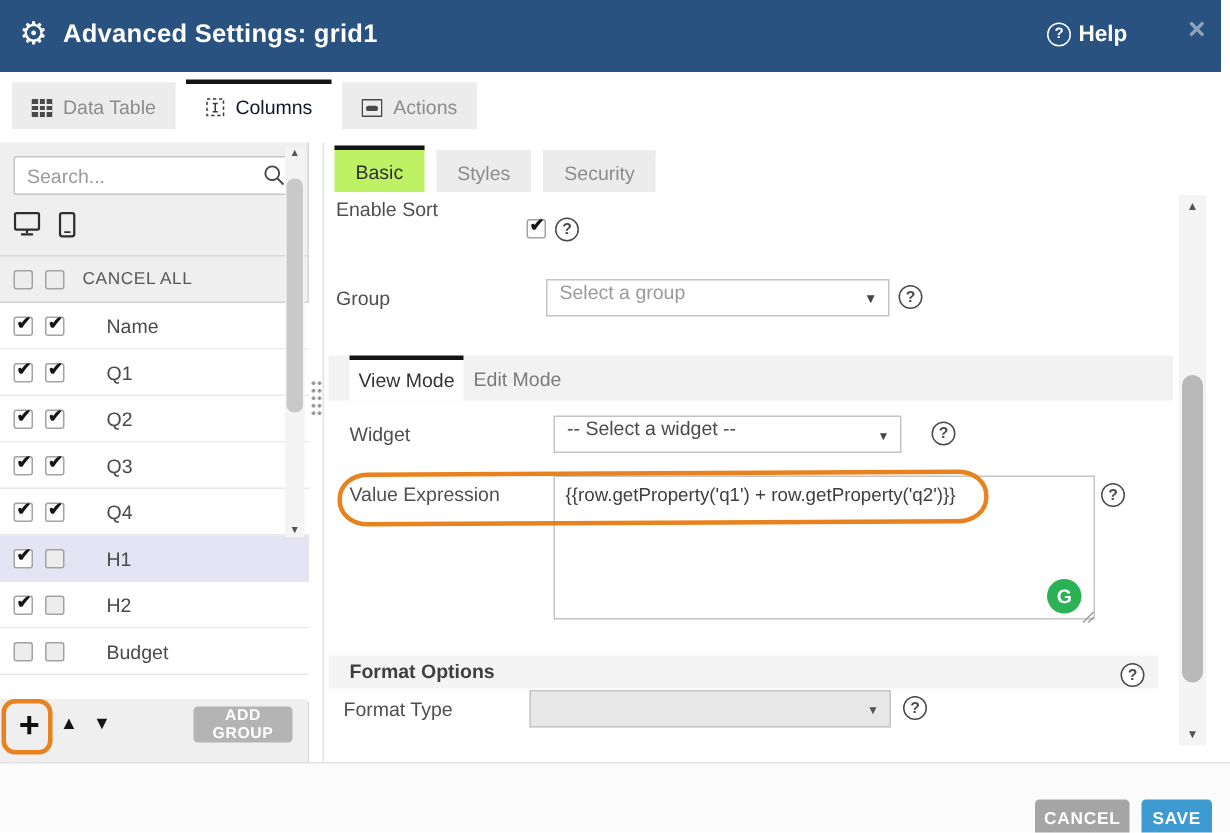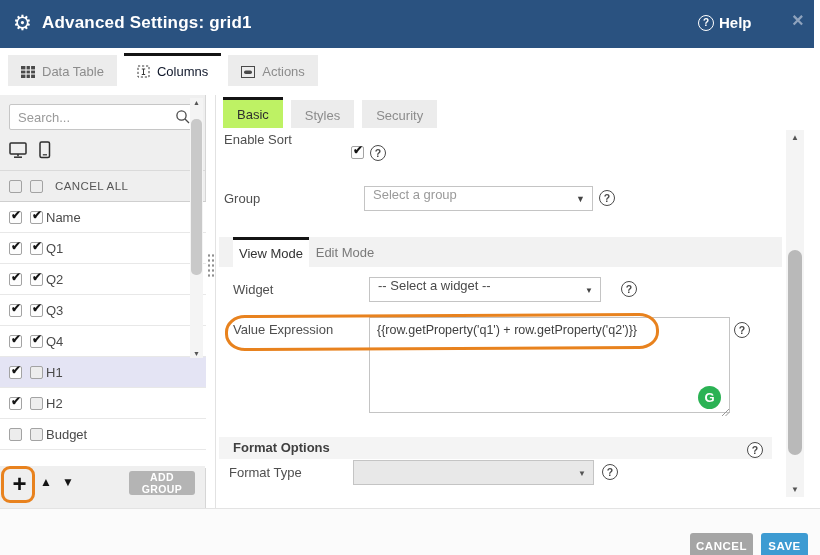--- a/index.html
+++ b/index.html
@@ -33,21 +33,21 @@
 
   .cb { position:relative; width:13px; height:13px; border:1px solid #a3a3a3; border-radius:2px; background:#ededed; display:inline-block; flex:0 0 13px; cursor:pointer; }
   .cb + .cb { margin-left:8px; }
   .cb i { display:none; }
   .cb.checked { background:#fdfdfd; }
   .cb.checked i { display:block; position:absolute; left:1px; top:-4px; font-style:normal; font-size:12px; font-weight:bold; color:#141414; }
 
   .col-list { position:absolute; left:0; top:106px; width:206px; height:267px; background:#fff; border-top:1px solid #cfcfcf; overflow:hidden; }
   .list-row { height:31px; display:flex; align-items:center; padding-left:9px; border-bottom:1px solid #e8e8e8; background:#fff; cursor:pointer; }
   .list-row.selected { background:var(--selected-row-bg,#e4e4f4); }
-  .row-label { font-size:13px; color:#4a4a4a; margin-left:3px; }
+  .row-label { font-size:13px; color:#4a4a4a; margin-left:28px; }
 
   .list-scrollbar { position:absolute; right:2px; top:3px; width:13px; height:260px; background:#f4f4f4; }
   .list-scrollbar .sb-up { position:absolute; top:1px; left:0; width:13px; text-align:center; font-size:7px; color:#555; cursor:pointer; }
   .list-scrollbar .sb-down { position:absolute; bottom:1px; left:0; width:13px; text-align:center; font-size:7px; color:#555; cursor:pointer; }
   .list-scrollbar .sb-thumb { position:absolute; left:1px; top:21px; width:11px; height:156px; background:#c9c9c9; border-radius:5px; cursor:pointer; }
 
   .side-toolbar { position:absolute; left:0; top:371px; width:100%; height:42px; background:#efefef; }
   .plus-btn { position:absolute; left:7px; top:4px; width:25px; height:28px; background:transparent; border:none; font-size:24px; font-weight:bold; color:#111; line-height:26px; text-align:center; cursor:pointer; font-family:"Liberation Sans", sans-serif; }
   .plus-annotation { position:absolute; left:1px; top:0px; width:34px; height:37px; border:3px solid var(--accent-annotation,#e8821e); border-radius:9px; pointer-events:none; }
   .move-up, .move-down { position:absolute; top:9px; background:transparent; border:none; font-size:12px; color:#141414; cursor:pointer; }

